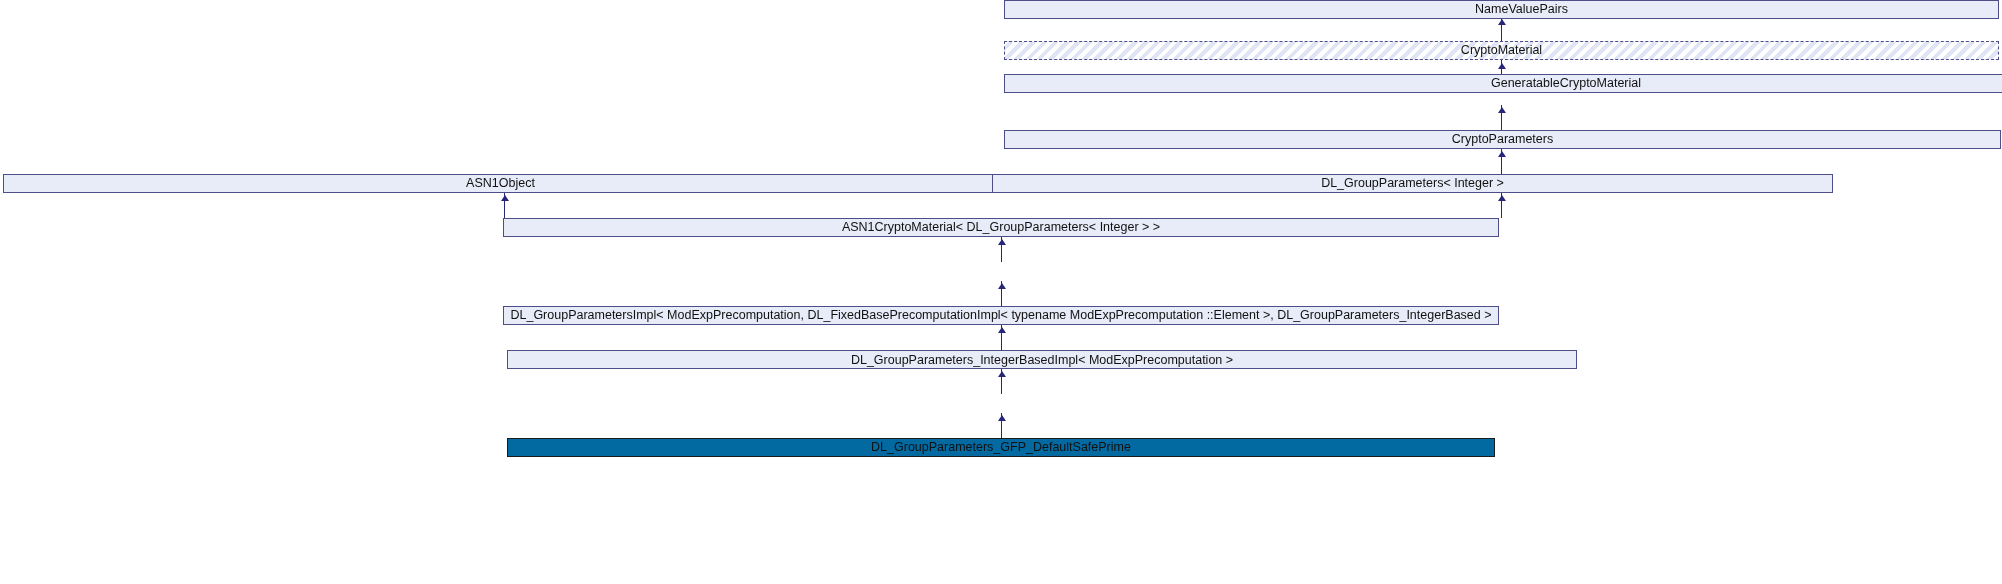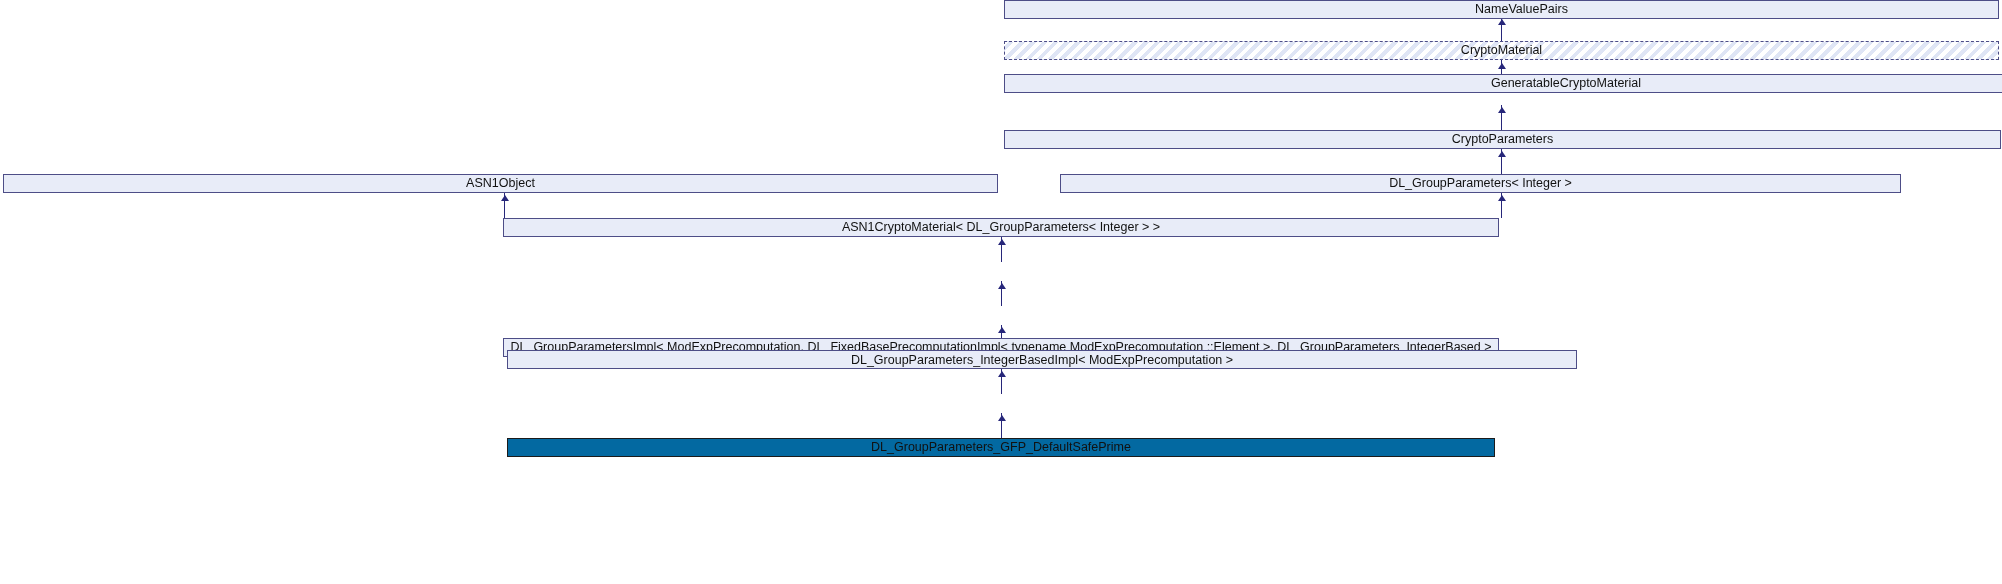--- a/index.html
+++ b/index.html
@@ -101,27 +101,27 @@
     </div>
     <div class="node" style="left: 1004px; top: 74px; width: 1124px; height: 19px;">
       <span class="node-label">GeneratableCryptoMaterial</span>
     </div>
     <div class="node" style="left: 1004px; top: 130px; width: 997px; height: 19px;">
       <span class="node-label">CryptoParameters</span>
     </div>
     <div class="node" style="left: 3px; top: 174px; width: 995px; height: 19px;">
       <span class="node-label">ASN1Object</span>
     </div>
-    <div class="node" style="left: 1060px; top: 174px; width: 841px; height: 19px;">
+    <div class="node" style="left: 992px; top: 174px; width: 841px; height: 19px;">
       <span class="node-label">DL_GroupParameters&lt; Integer &gt;</span>
     </div>
     <div class="node" style="left: 503px; top: 218px; width: 996px; height: 19px;">
       <span class="node-label">ASN1CryptoMaterial&lt; DL_GroupParameters&lt; Integer &gt; &gt;</span>
     </div>
-    <div class="node" style="left: 503px; top: 306px; width: 996px; height: 19px; margin-top: 32px;">
+    <div class="node" style="left: 503px; top: 306px; width: 996px; height: 19px;">
       <span class="node-label">DL_GroupParametersImpl&lt; ModExpPrecomputation, DL_FixedBasePrecomputationImpl&lt; typename ModExpPrecomputation ::Element &gt;, DL_GroupParameters_IntegerBased &gt;</span>
     </div>
     <div class="node" style="left: 507px; top: 350px; width: 1070px; height: 19px; align-items: flex-end;">
       <span class="node-label">DL_GroupParameters_IntegerBasedImpl&lt; ModExpPrecomputation &gt;</span>
     </div>
     <div class="node current" style="left: 507px; top: 438px; width: 988px; height: 19px;">
       <span class="node-label">DL_GroupParameters_GFP_DefaultSafePrime</span>
     </div>
   </div>
 

